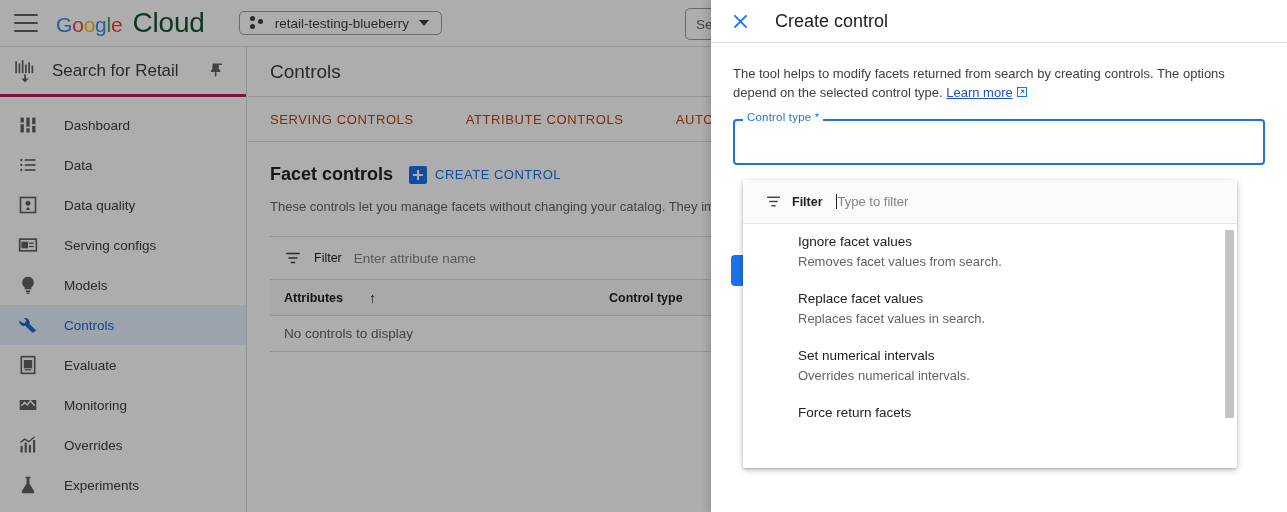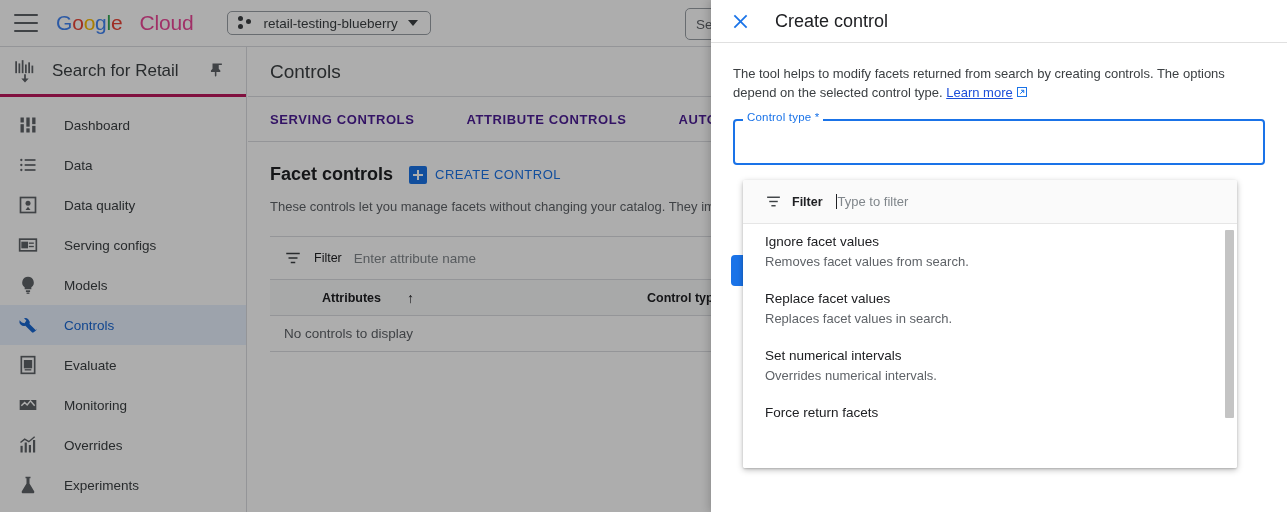--- a/index.html
+++ b/index.html
@@ -35,21 +35,21 @@
     width: 24px; height: 18px; margin-left: 14px; margin-right: 18px;
     display: flex; flex-direction: column; justify-content: space-between;
     cursor: pointer;
   }
   .hamburger span { display: block; height: 2px; background: #5f6368; border-radius: 1px; }
 
   .gc-logo { display: flex; align-items: baseline; font-size: 21px; letter-spacing: -0.2px; }
   .gc-logo .g1 { color: #4285F4; } .gc-logo .o1 { color: #EA4335; }
   .gc-logo .o2 { color: #FBBC05; } .gc-logo .g2 { color: #4285F4; }
   .gc-logo .l1 { color: #34A853; } .gc-logo .e1 { color: #EA4335; }
-  .gc-logo .cloud { color: #ec4899; margin-left: 17px; font-size: 21px; }
+  .gc-logo .cloud { color: #14532d; margin-left: 10px; font-size: 28px; }
 
   .project-chip {
     margin-left: 34px;
     height: 24px; padding: 0 12px 0 10px;
     border: 1px solid #9aa0a6; border-radius: 5px;
     display: flex; align-items: center; gap: 10px;
     font-size: 13.5px; color: #3c4043; cursor: pointer;
     background: transparent;
   }
   .proj-icon { width: 15px; height: 14px; position: relative; }
@@ -99,22 +99,22 @@
     height: 50px; display: flex; align-items: center; padding-left: 22px;
     border-bottom: 1px solid #dadce0;
     font-size: 19px; color: #3c4043;
   }
   .tabs {
     height: 45px; display: flex; align-items: center; gap: 0;
     border-bottom: 1px solid #dadce0; padding-left: 22px;
     white-space: nowrap; overflow: hidden;
   }
   .tab {
-    font-size: 13px; letter-spacing: 0.6px; color: #4c1d95;
-    padding: 0 24px 0 0; margin-right: 28px; cursor: pointer; font-weight: 700;
+    font-size: 13px; letter-spacing: 0.6px; color: #c2410c;
+    padding: 0 24px 0 0; margin-right: 28px; cursor: pointer; font-weight: 400;
   }
   .section { padding: 22px 22px 0 22px; }
   .sec-head { display: flex; align-items: center; gap: 16px; }
   .sec-title { font-size: 18px; font-weight: bold; color: #202124; }
   .create-btn {
     display: flex; align-items: center; gap: 8px; cursor: pointer;
     color: #1a73e8; font-size: 13px; font-weight: 500; letter-spacing: 0.5px;
   }
   .plus-box {
     width: 18px; height: 18px; background: #1a73e8; border-radius: 2px;
@@ -135,21 +135,21 @@
   }
   .filter-ico { width: 18px; height: 18px; color: #3c4043; }
   .filter-lbl { font-size: 12.5px; color: #202124; font-weight: 500; }
   .filter-input { font-size: 13.5px; color: #80868b; }
 
   .tbl-head {
     height: 36px; display: flex; align-items: center;
     background: #f8f9fa; border-bottom: 1px solid #dadce0;
     padding-left: 14px; font-size: 12.5px; font-weight: bold; color: #202124;
   }
-  .th-attr { width: 325px; display: flex; align-items: center; gap: 26px; margin-left: 38px;}
+  .th-attr { width: 325px; display: flex; align-items: center; gap: 26px;}
   .sort-arrow { font-size: 14px; }
   .tbl-row {
     height: 36px; display: flex; align-items: center; padding-left: 14px;
     font-size: 13.5px; color: #5f6368; border-bottom: 1px solid #dadce0;
   }
 
   
   .panel {
     position: absolute; top: 0; right: 0; width: 576px; height: 512px;
     background: #ffffff; z-index: 100;
@@ -202,21 +202,21 @@
   .dd-filter-ph {
     font-size: 13px; color: #80868b; position: relative; padding-left: 3px;
   }
   .caret-bar {
     display:inline-block; width:1px; height:15px; background:#202124;
     vertical-align:-3px; margin-right:1px;
   }
   .dd-list {
     position: relative; height: 244px; overflow: hidden; background:#fff;
   }
-  .dd-item { padding: 8px 16px 9px 22px; cursor: pointer; }
+  .dd-item { padding: 8px 16px 9px 22px; cursor: pointer; margin-left: 33px; }
   .dd-item .t { font-size: 13.5px; color: #202124; line-height: 20px; }
   .dd-item .s { font-size: 13px; color: #5f6368; line-height: 20px; }
   .dd-scroll {
     position: absolute; right: 3px; top: 6px; width: 9px; height: 188px;
     background: #c4c4c4; border-radius: 1px; cursor: pointer;
   }
 
   
   .blue-btn {
     position: absolute; left: 20px; top: 212px;

